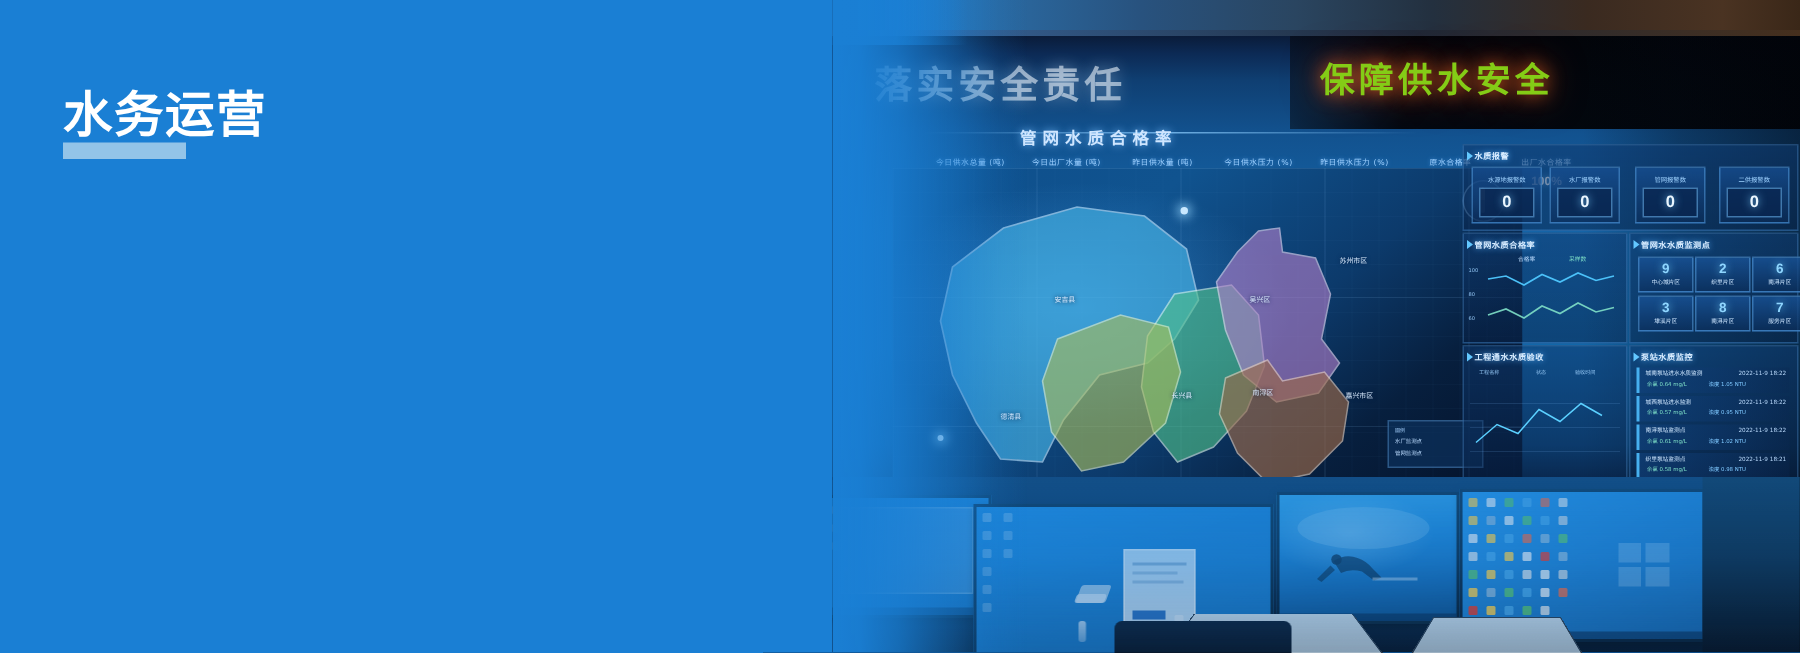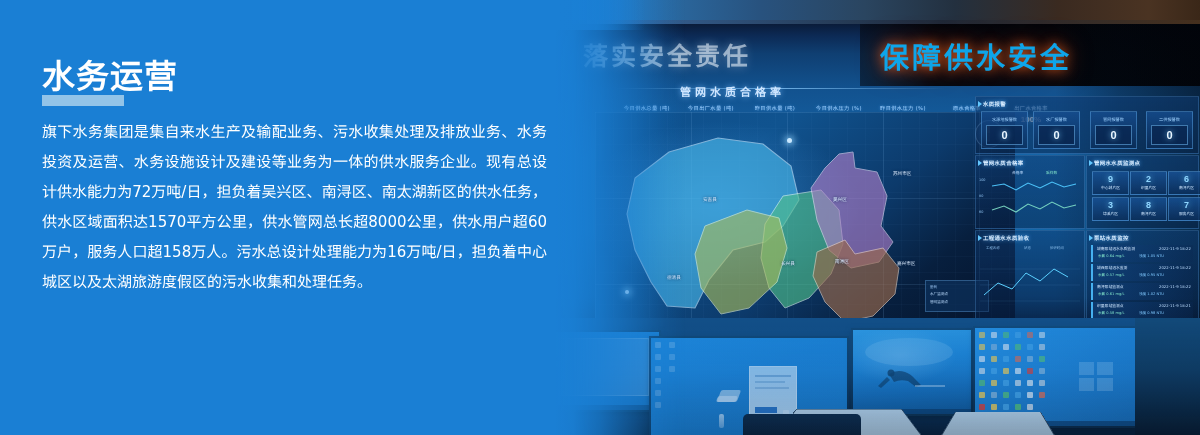--- a/index.html
+++ b/index.html
@@ -55,22 +55,22 @@
   .mq-left{
     position:absolute;left:28px;top:12px;
     font-size:25px;letter-spacing:3px;font-weight:600;
     color:rgba(226,236,246,.62);
     text-shadow:0 0 10px rgba(190,215,240,.45);
     font-family:"DejaVu Sans","Liberation Sans",sans-serif;
     white-space:nowrap;
   }
   .mq-right{
     position:absolute;left:325px;top:10px;
-    font-size:29px;letter-spacing:3px;font-weight:700;
-    color:#0ea5e9;
+    font-size:23px;letter-spacing:3px;font-weight:700;
+    color:#84cc16;
     text-shadow:0 0 12px rgba(255,110,40,.85),0 0 26px rgba(255,70,10,.55);
     font-family:"DejaVu Sans","Liberation Sans",sans-serif;
     white-space:nowrap;
   }
 
   
   .dash-title{
     position:absolute;left:125px;top:83px;
     font-size:11px;letter-spacing:4px;color:#cfe6ff;font-weight:600;
     text-shadow:0 0 6px rgba(120,190,255,.85);
@@ -646,16 +646,15 @@
       <div class="desk-tint"></div>
 
       <div class="blend"></div>
       <div class="blend-top"></div>
     </div>
   </div>
 
   <div class="left">
     <div class="title">水务运营</div>
     <div class="rule"></div>
-    <div class="body">旗下水务集团是集自来水生产及输配业务、污水收集处理及排放业务、水务投资及运营、水务设施设计及建设等业务为一体的供水服务企业。现有总设计供水能力为72万吨/日，担负着吴兴区、南浔区、南太湖新区的供水任务，供水区域面积达1570平方公里，供水管网总长超8000公里，供水用户超60万户，服务人口超158万人。污水总设计处理能力为16万吨/日，担负着中心城区以及太湖旅游度假区的污水收集和处理任务。</div>
   </div>
 
 </div>
 
 </body></html>

